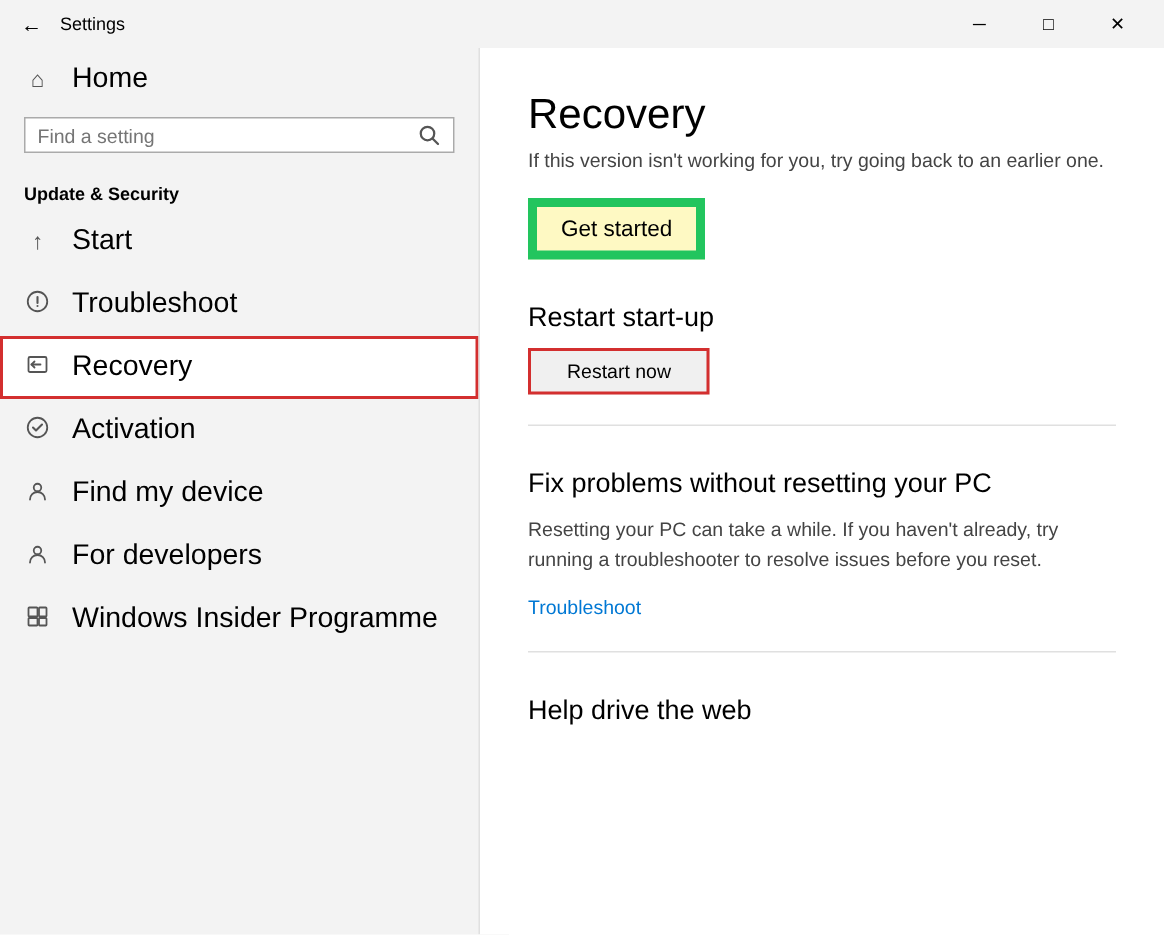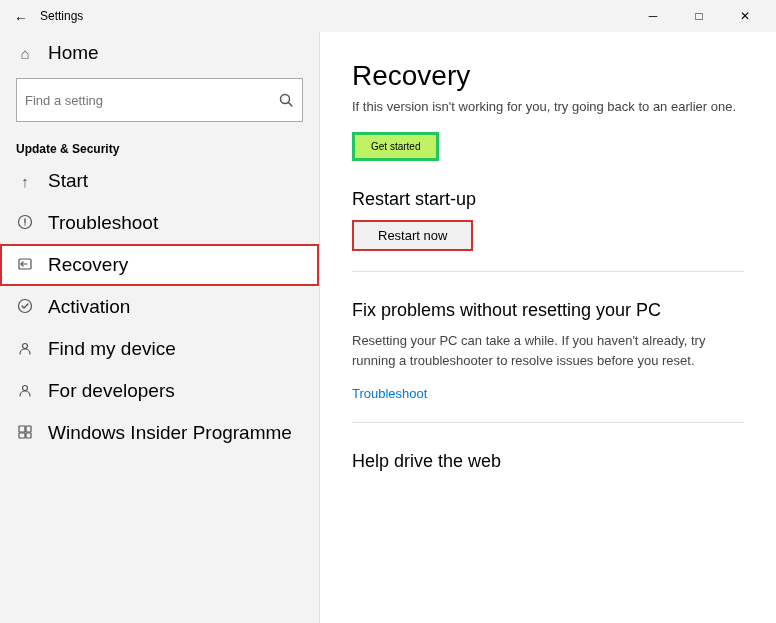--- a/index.html
+++ b/index.html
@@ -29,21 +29,21 @@
       overflow-y: auto;
     }
     .back-btn {
       background: none; border: none; cursor: pointer;
       font-size: 14px; color: #000; padding: 2px;
       display: flex; align-items: center;
     }
     .search-box {
       margin: 4px 16px 12px 16px;
       display: flex; align-items: center;
-      border: 1px solid #aaa; background: #fff; height: 44px;
+      border: 1px solid #aaa; background: #fff; height: 24px;
     }
     .search-input {
       flex: 1; border: none; outline: none; font-size: 13px;
       padding: 0 8px; background: transparent; color: #555;
     }
     .search-icon-btn {
       width: 32px; height: 32px; background: none; border: none;
       display: flex; align-items: center; justify-content: center;
       cursor: pointer; color: #555;
     }
@@ -66,22 +66,22 @@
 
     
     .content {
       flex: 1; background: #fff; overflow-y: auto;
       padding: 28px 32px 28px 32px;
     }
     .content-title { font-size: 28px; font-weight: 300; color: #000; margin-bottom: 6px; }
     .content-subtitle { font-size: 13px; color: #444; margin-bottom: 16px; line-height: 1.4; }
 
     .btn {
-      border: 3px solid #22c55e; background: #bef264; padding: 6px 16px;
-      font-size: 10px; cursor: pointer; color: #000;
+      border: 6px solid #22c55e; background: #fef9c3; padding: 6px 16px;
+      font-size: 15px; cursor: pointer; color: #000;
     }
     .btn-restart {
       border: 2px solid #d32f2f; background: #f0f0f0; padding: 6px 24px;
       font-size: 13px; cursor: pointer; color: #000;
     }
 
     .section { margin-top: 28px; }
     .section-title { font-size: 18px; font-weight: 400; margin-bottom: 10px; color: #000; }
     .section-desc { font-size: 13px; color: #444; line-height: 1.5; margin-bottom: 14px; }
 

